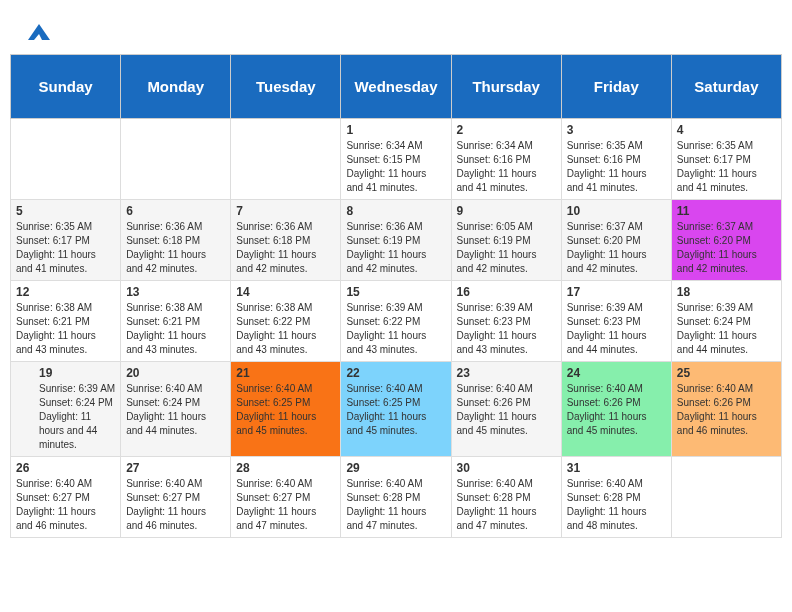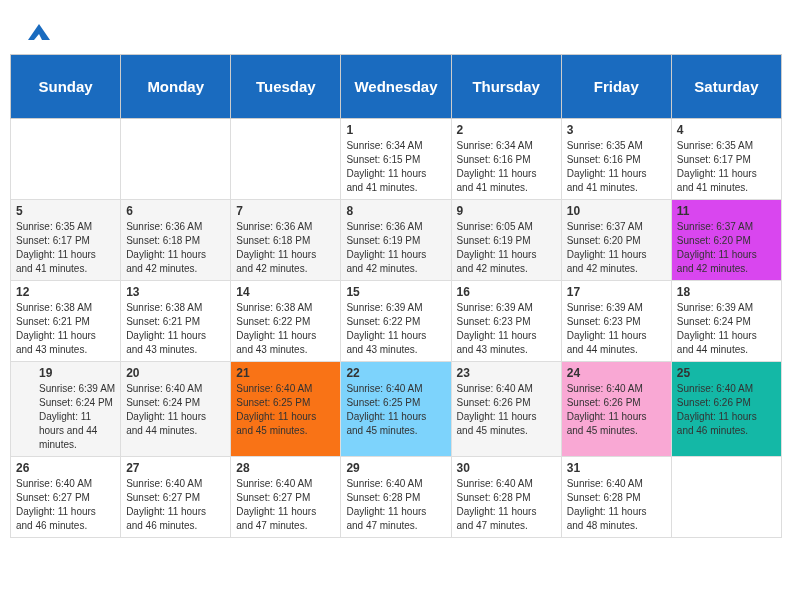--- a/index.html
+++ b/index.html
@@ -269,27 +269,27 @@
           <div class="day-info">Sunrise: 6:40 AM
 Sunset: 6:25 PM
 Daylight: 11 hours and 45 minutes.</div>
         </td>
         <td style="background: rgb(245, 245, 245);">
           <span class="day-number">23</span>
           <div class="day-info">Sunrise: 6:40 AM
 Sunset: 6:26 PM
 Daylight: 11 hours and 45 minutes.</div>
         </td>
-        <td style="background: #f9a8d4;">
+        <td style="background: #86efac;">
           <span class="day-number">24</span>
           <div class="day-info">Sunrise: 6:40 AM
 Sunset: 6:26 PM
 Daylight: 11 hours and 45 minutes.</div>
         </td>
-        <td style="background: #14b8a6;">
+        <td style="background: #fdba74;">
           <span class="day-number">25</span>
           <div class="day-info">Sunrise: 6:40 AM
 Sunset: 6:26 PM
 Daylight: 11 hours and 46 minutes.</div>
         </td>
       </tr>
       <tr>
         <td>
           <span class="day-number">26</span>
           <div class="day-info">Sunrise: 6:40 AM

